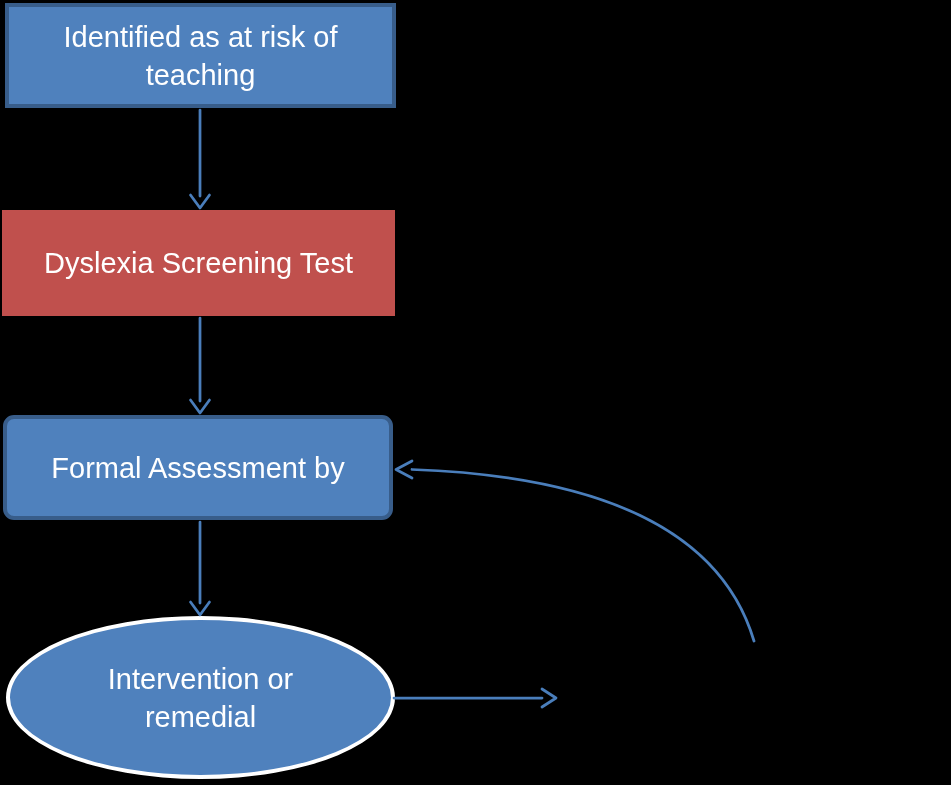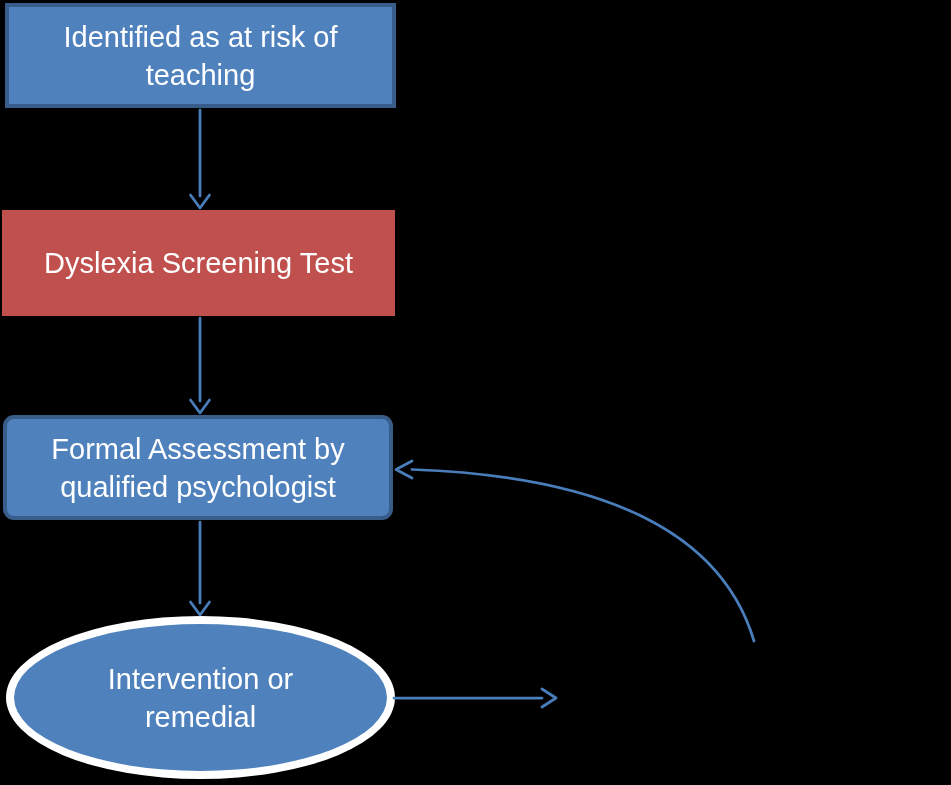--- a/index.html
+++ b/index.html
@@ -32,21 +32,21 @@
   .rect-blue {
     background: #4F81BD;
     border: 4px solid #385D8A;
   }
   .rect-red {
     background: #C0504D;
     border: none;
   }
   .ellipse-blue {
     background: #4F81BD;
-    border: 8px solid #ffffff;
+    border: 4px solid #ffffff;
     border-radius: 50%;
   }
   #node-identified   { left: 5px;   top: 3px;   width: 391px; height: 105px; }
   #node-screening    { left: 2px;   top: 210px; width: 393px; height: 106px; }
   #node-formal       { left: 3px;   top: 415px; width: 390px; height: 105px; border-radius: 11px; }
   #node-intervention { left: 6px;   top: 616px; width: 389px; height: 163px; }
   #node-monitoring   { left: 560px; top: 643px; width: 387px; height: 112px; }
   .connectors {
     position: absolute;
     left: 0; top: 0;
@@ -71,21 +71,20 @@
     <div class="line">Identified as at risk of</div>
     <div class="line">teaching</div>
   </div>
 
   <div class="node rect-red" id="node-screening">
     <div class="line">Dyslexia Screening Test</div>
   </div>
 
   <div class="node rect-blue" id="node-formal">
     <div class="line">Formal Assessment by</div>
-    <div class="line">qualified psychologist</div>
   </div>
 
   <div class="node ellipse-blue" id="node-intervention">
     <div class="line">Intervention or</div>
     <div class="line">remedial</div>
   </div>
 
 
   <svg class="connectors" viewBox="0 0 951 785">
 

